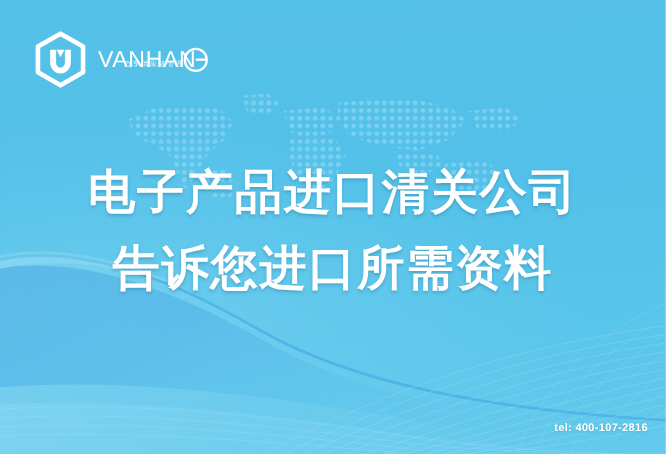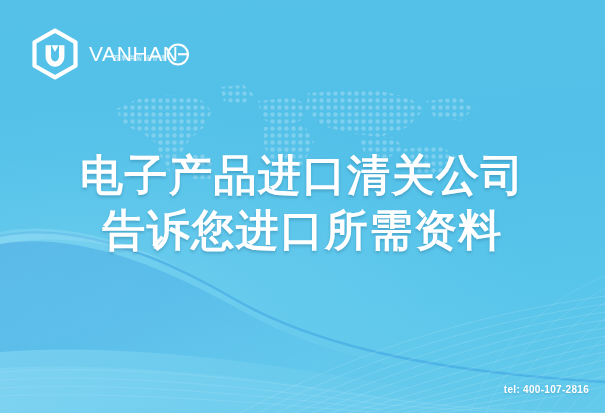--- a/index.html
+++ b/index.html
@@ -57,20 +57,21 @@
   .headline .line {
     display: block;
     color: #ffffff;
     font-size: 43px;
     font-weight: bold;
     letter-spacing: 1.5px;
     text-shadow: 0 2px 3px rgba(24,90,125,0.30);
     white-space: nowrap;
   }
   .headline .line2 {
+    margin-top: 14px;
   }
 
   
   .logo {
     position: absolute;
     left: 30px;
     top: 28px;
     display: flex;
     align-items: center;
     z-index: 7;

